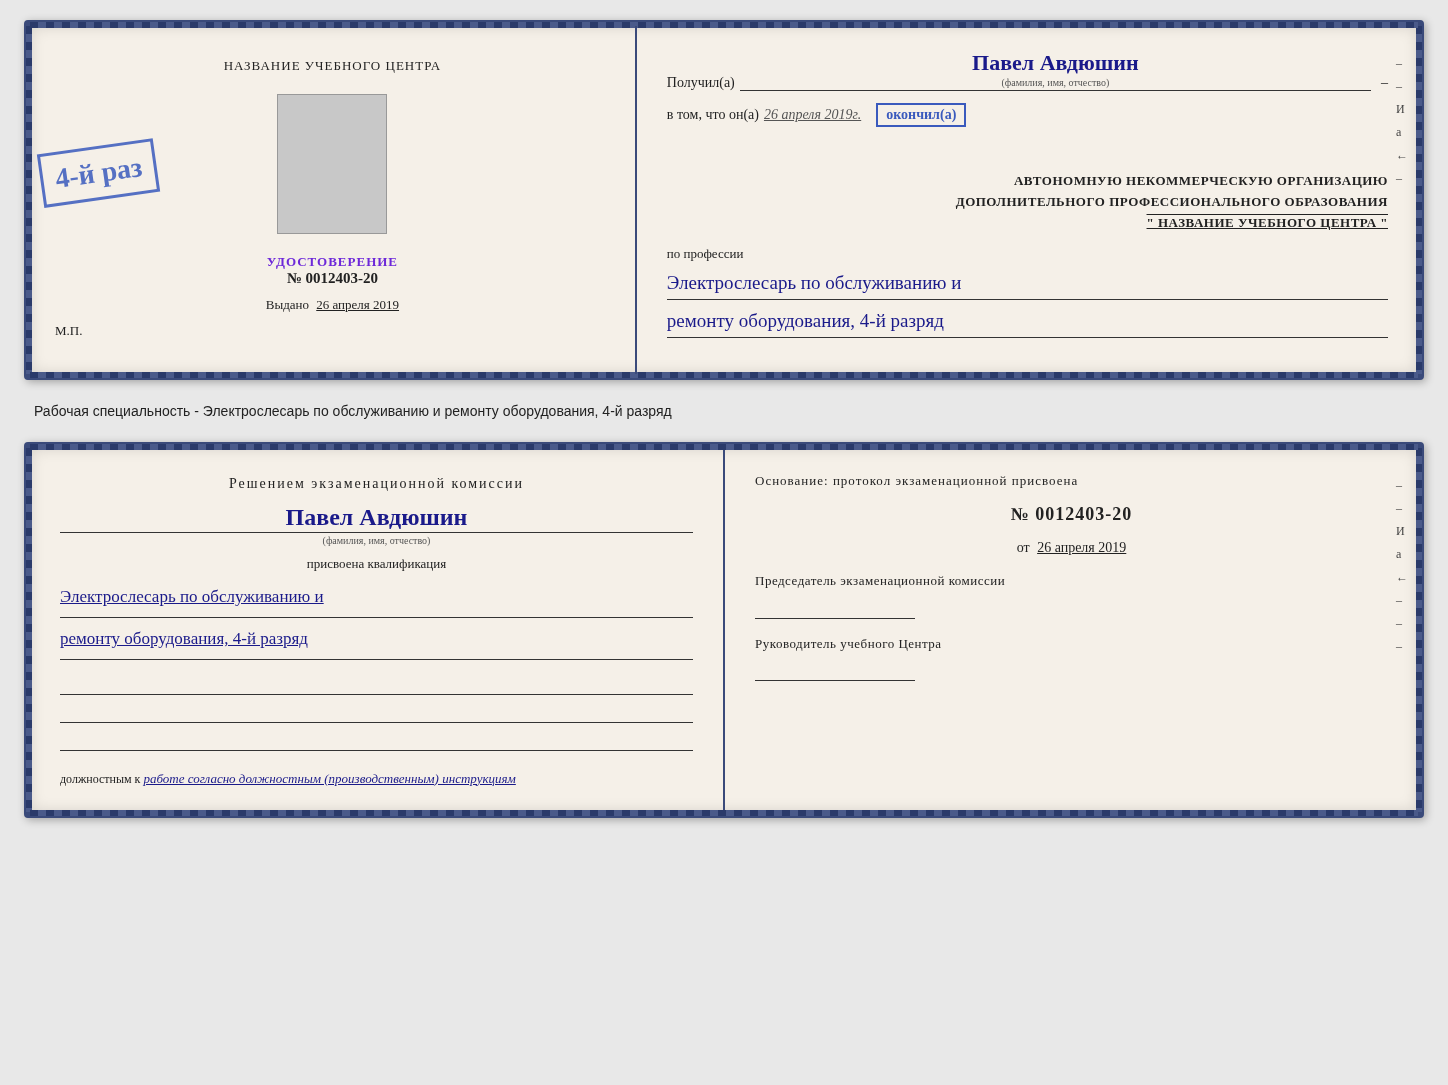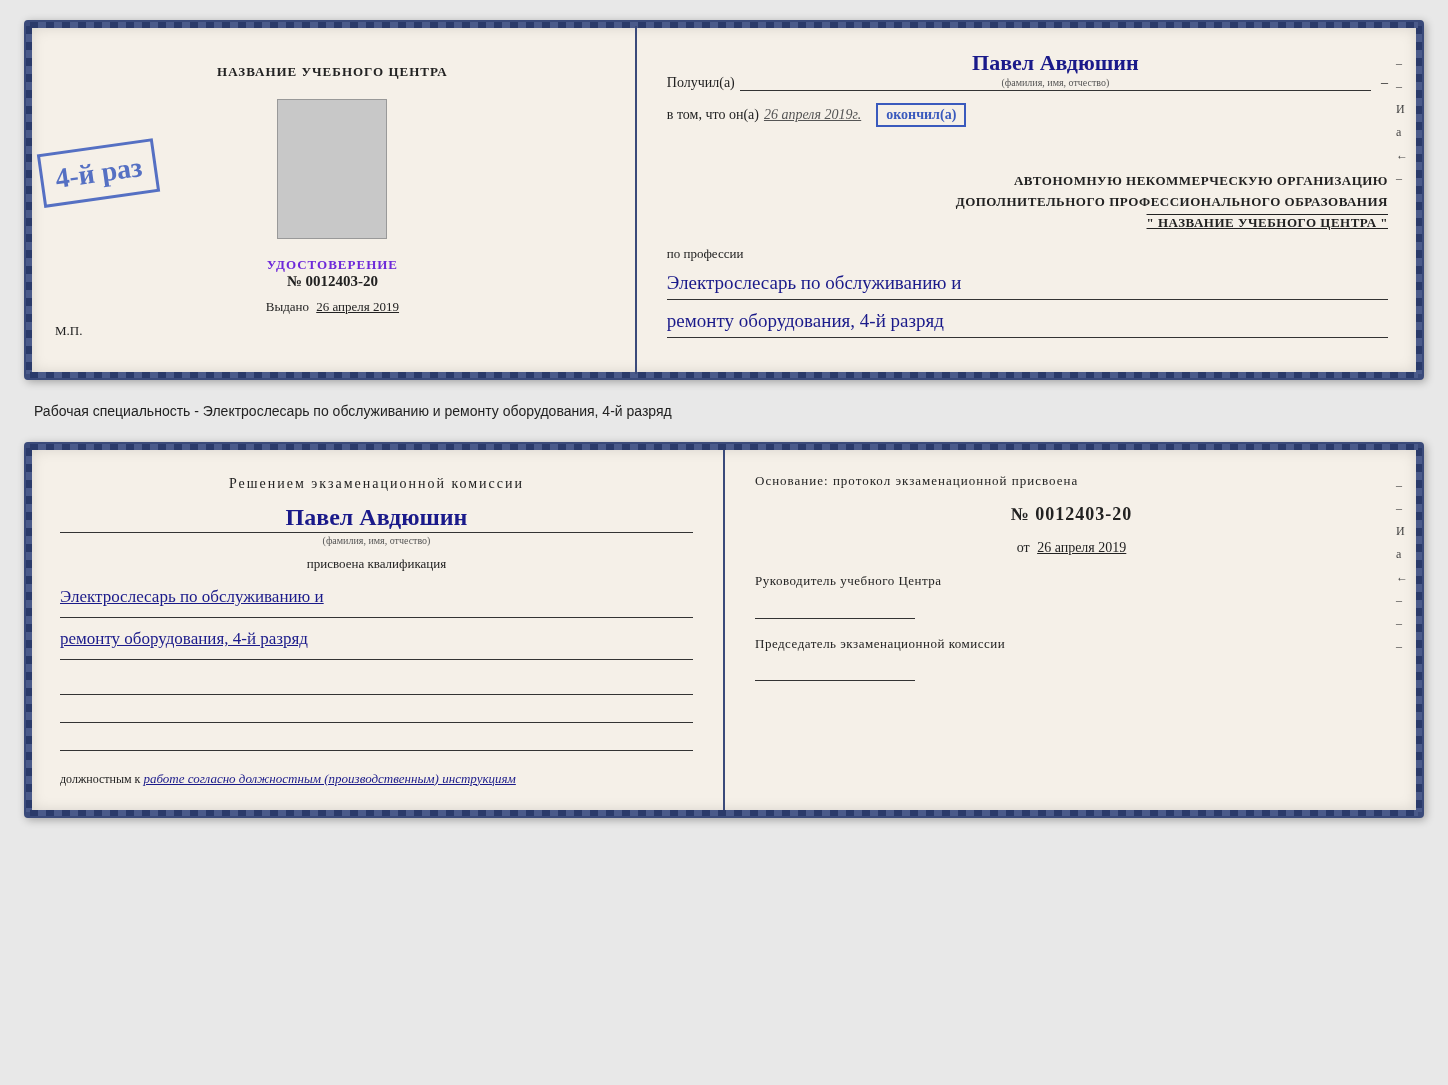--- a/index.html
+++ b/index.html
@@ -105,25 +105,25 @@
         #2a3a6a 0px,
         #2a3a6a 8px,
         #4a5a8a 8px,
         #4a5a8a 16px
       );
     }
 
     .center-title {
       text-align: center;
       font-size: 13px;
-      font-weight: bold;
+      font-weight: normal;
       letter-spacing: 1px;
       text-transform: uppercase;
       color: #222;
-      margin-top: 8px;
+      margin-top: 2px;
     }
 
     .photo-placeholder {
       width: 110px;
       height: 140px;
       background: #c8c8c8;
       border: 1px solid #999;
       margin: 10px 0;
     }
 
@@ -478,26 +478,26 @@
       <div class="osnovanie-title" style="letter-spacing:1px;">Основание: протокол экзаменационной присвоена</div>
 
       <div class="protocol-number">№  0012403-20</div>
 
       <div class="protocol-date">
         <span>от</span>
         <span style="text-decoration: underline; margin-left:4px;">26 апреля 2019</span>
       </div>
 
       <div class="chairman-section">
+        <div style="letter-spacing:0.5px;">Председатель экзаменационной комиссии</div>
+        <div class="chairman-sig-line"></div>
+      </div>
+
+      <div class="chairman-section">
         <div style="letter-spacing:0.5px;">Руководитель учебного Центра</div>
-        <div class="chairman-sig-line"></div>
-      </div>
-
-      <div class="chairman-section">
-        <div style="letter-spacing:0.5px;">Председатель экзаменационной комиссии</div>
         <div class="chairman-sig-line"></div>
       </div>
     </div>
 
     <div class="right-side-marks">
       <span>–</span>
       <span>–</span>
       <span>И</span>
       <span>а</span>
       <span>←</span>

